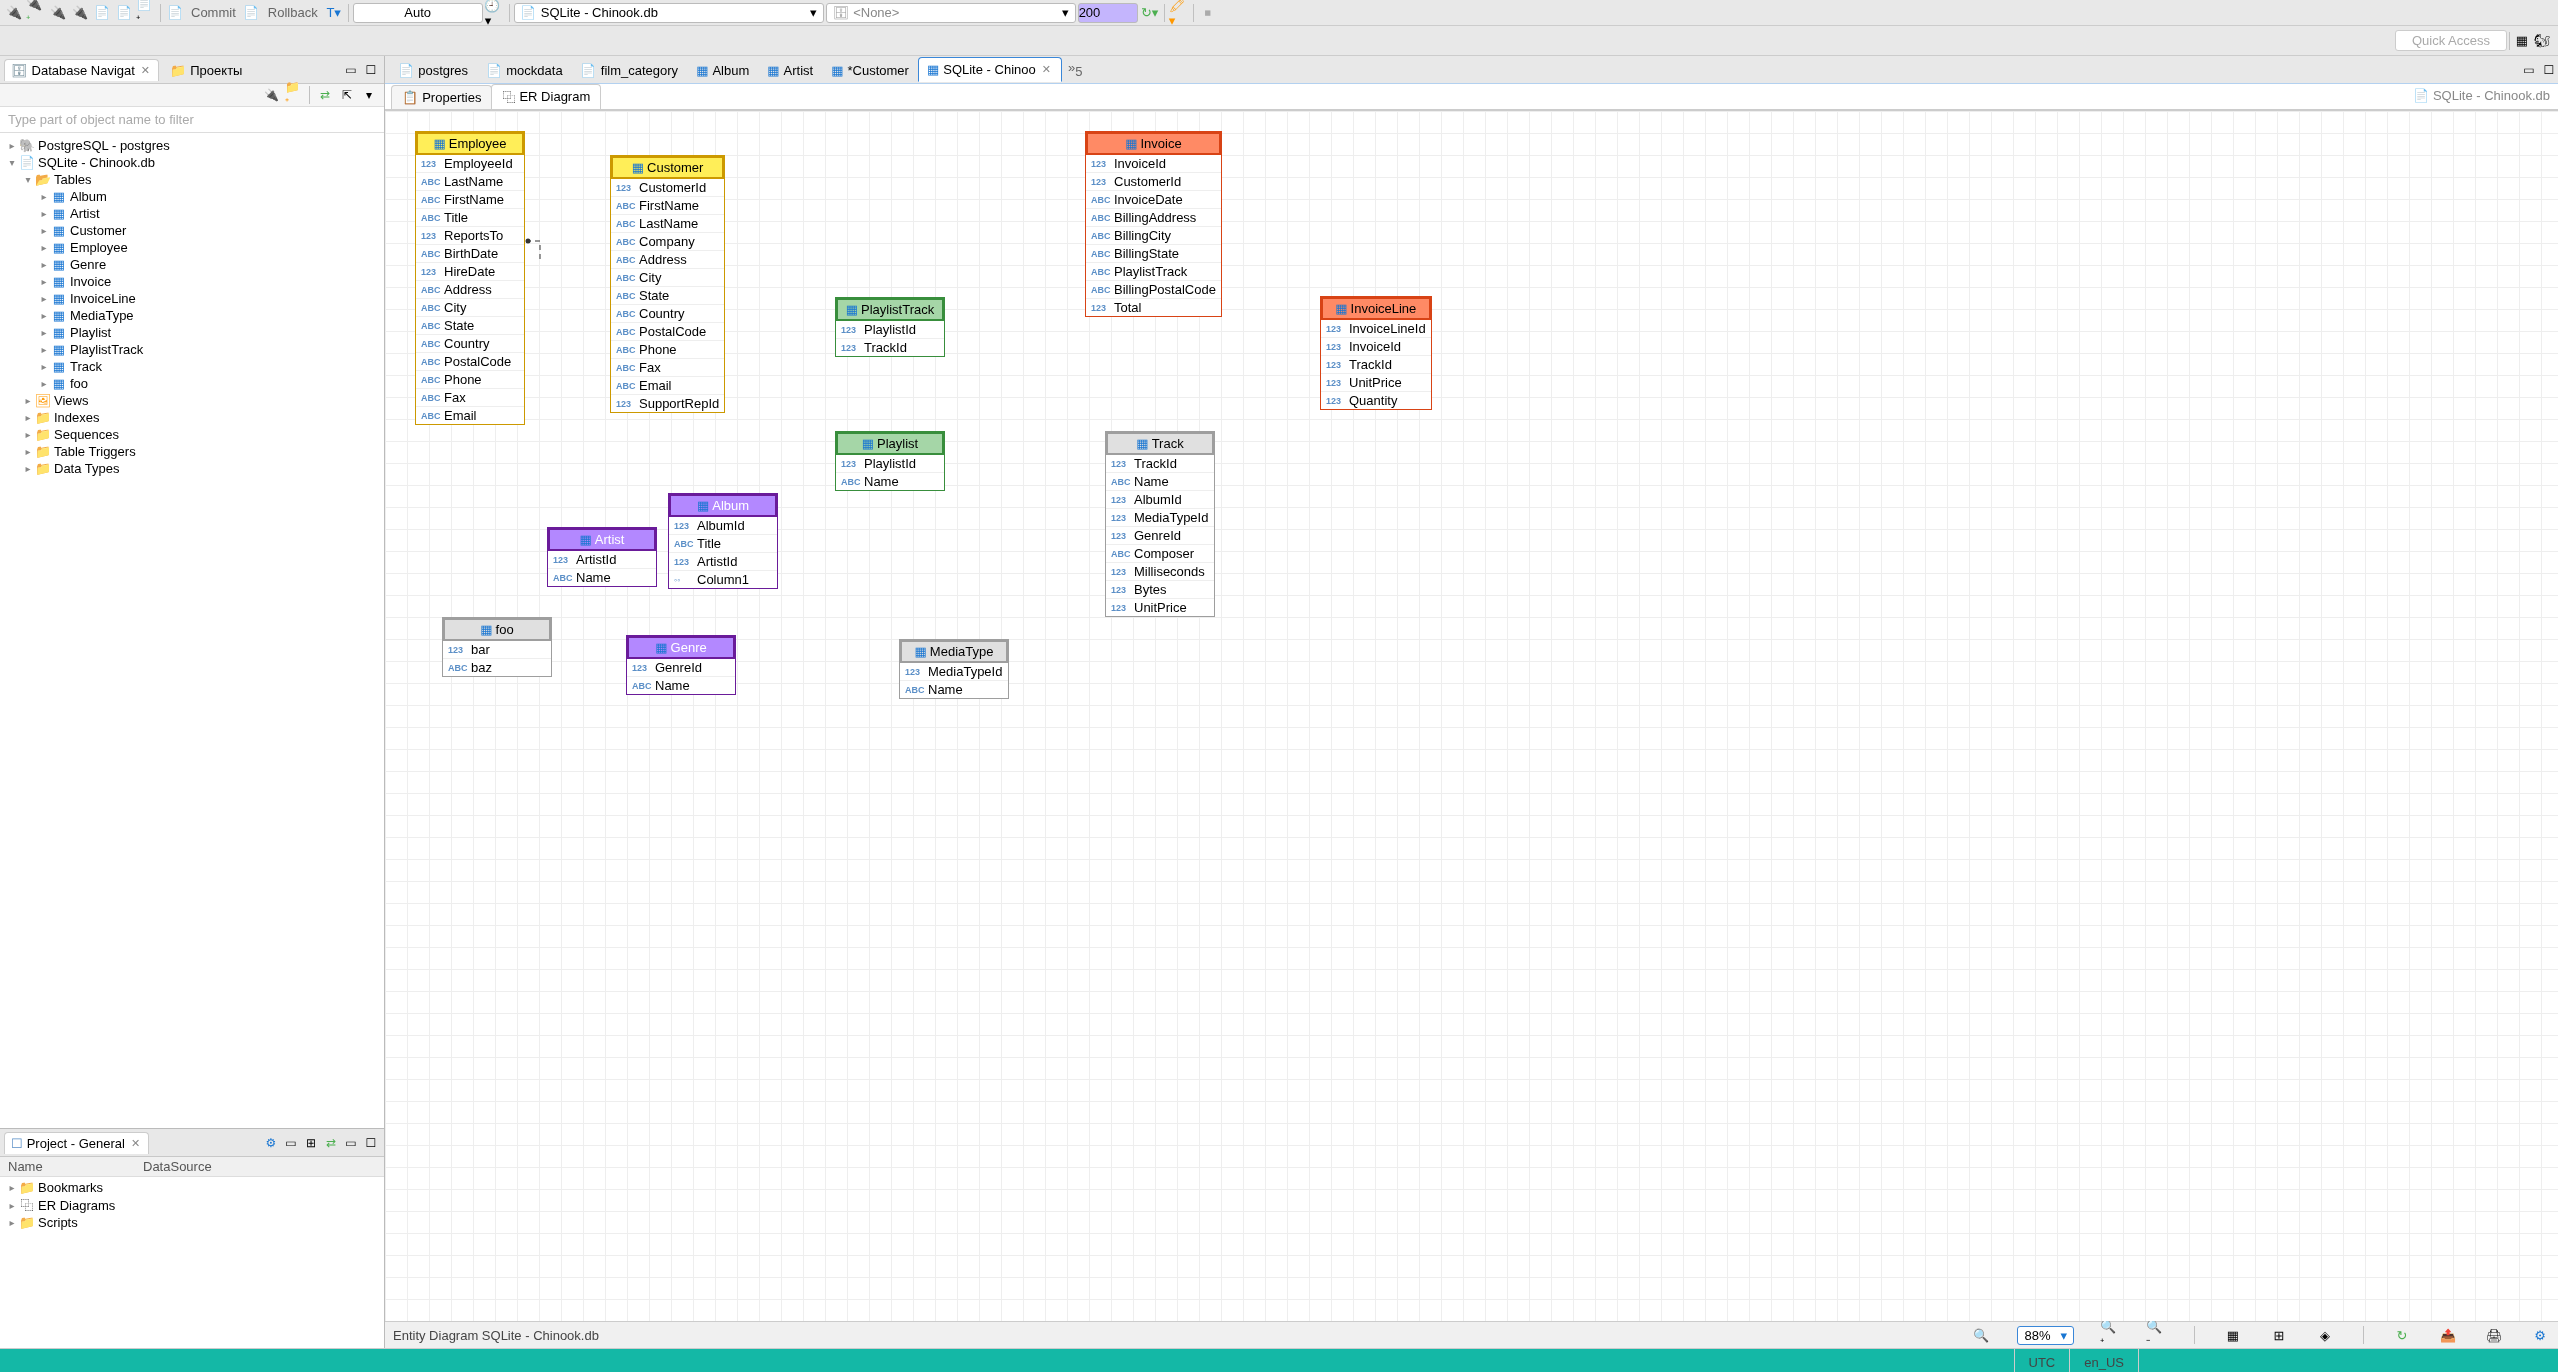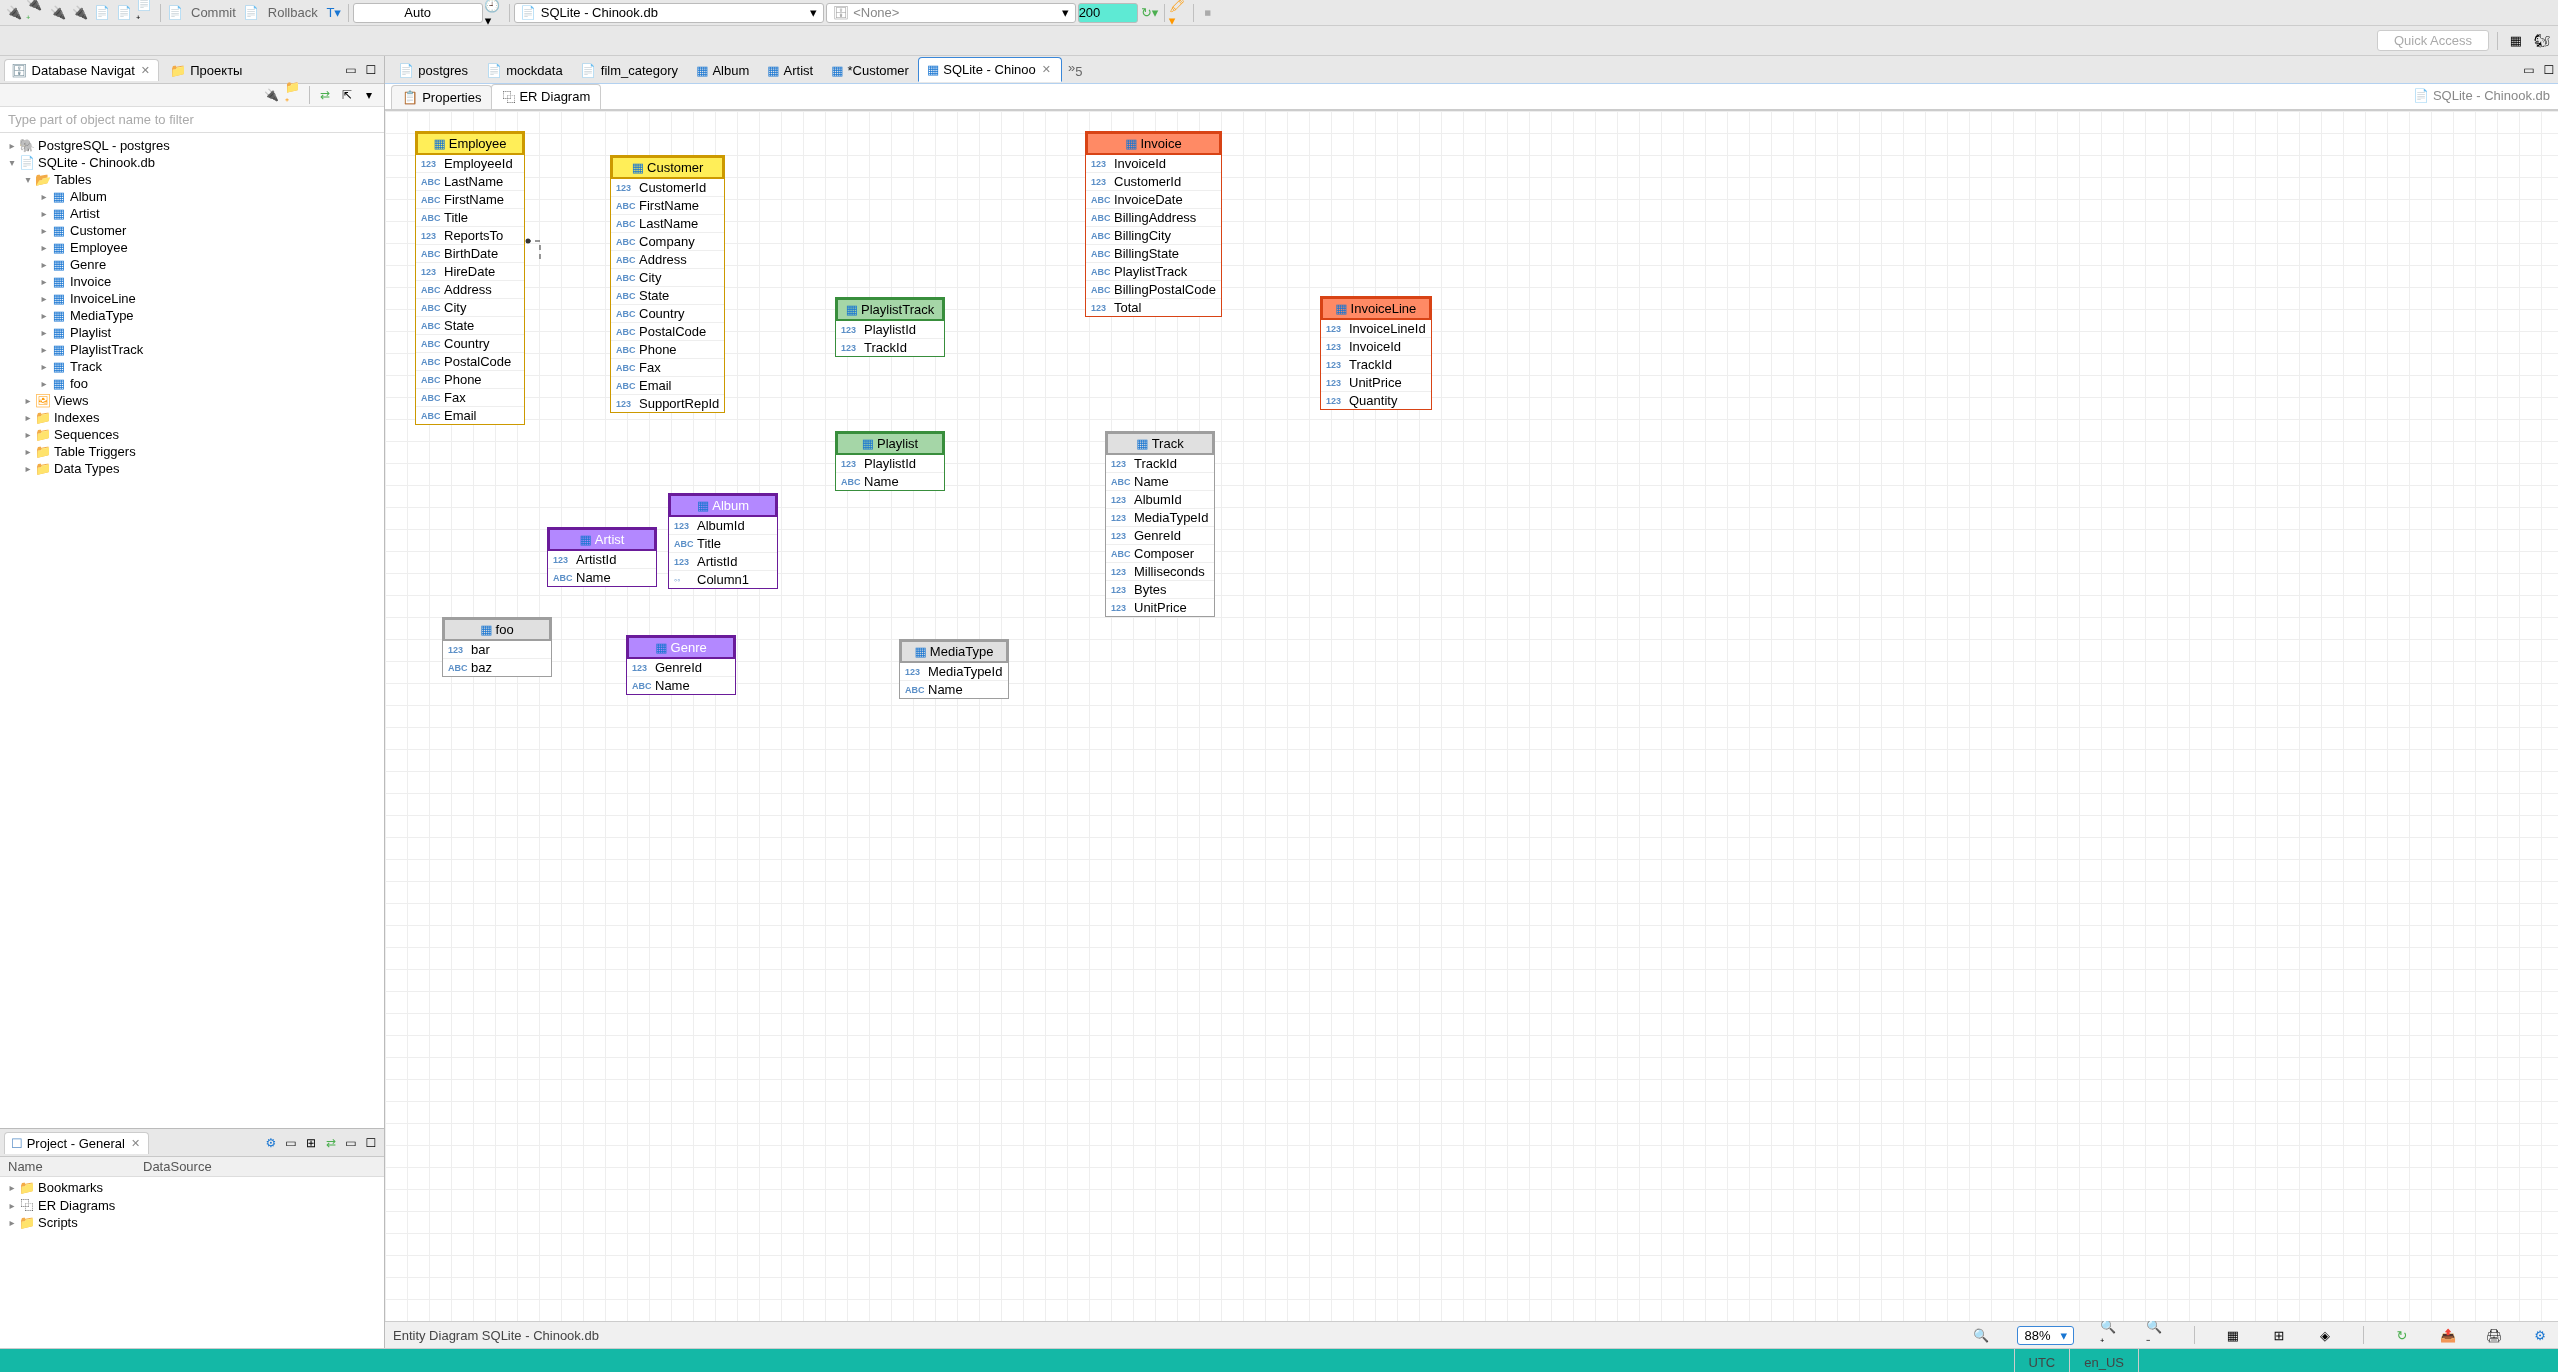--- a/index.html
+++ b/index.html
@@ -1,23 +1,23 @@
 <!DOCTYPE html>
 <html><head>
 <meta charset="utf-8">
 <style>
 * { box-sizing: border-box; margin: 0; padding: 0; font-family: -apple-system, "Helvetica Neue", Arial, sans-serif; font-size: 13px; }
 body { background: #eaeaea; user-select: none; }
 .toolbar-top { display: flex; align-items: center; height: 26px; background: #e8e8e8; border-bottom: 1px solid #ccc; padding: 0 4px; gap: 2px; }
-.toolbar-second { display: flex; align-items: center; height: 30px; background: #e8e8e8; justify-content: flex-end; padding: 0 6px; gap: 6px; border-bottom: 1px solid #ccc;}
+.toolbar-second { display: flex; align-items: center; height: 30px; background: #e8e8e8; justify-content: flex-end; padding: 0 6px; border-bottom: 1px solid #ccc;}
 .tb-btn { width: 20px; height: 20px; display: inline-flex; align-items: center; justify-content: center; cursor: pointer; border-radius: 3px; }
 .tb-sep { width: 1px; height: 18px; background: #c0c0c0; margin: 0 2px; }
 .tb-label { color: #666; padding: 0 4px; cursor: pointer; }
 .tb-combo { background: #fff; border: 1px solid #bbb; border-radius: 3px; height: 20px; padding: 0 6px; display: flex; align-items: center; gap: 4px; cursor: pointer; }
-.tb-input { background: #5eead4; border: 1px solid #bbb; border-radius: 3px; height: 20px; padding: 0 0; width: 60px; }
+.tb-input { background: #c4b5fd; border: 1px solid #bbb; border-radius: 3px; height: 20px; padding: 0 0; width: 60px; }
 .quick-access { background: #fff; border: 1px solid #ccc; color: #aaa; padding: 2px 16px; border-radius: 3px; }
 .main-container { display: flex; height: calc(100vh - 56px - 24px); }
 .left-panel { width: 385px; display: flex; flex-direction: column; border-right: 1px solid #bbb; background: #eaeaea; }
 .view-tabcontainer { display: flex; align-items: center; background: #e8e8e8; border-bottom: 1px solid #c8c8c8; height: 28px; padding: 0 4px; }
 .view-tab { display: flex; align-items: center; gap: 4px; padding: 3px 6px; background: #fff; border: 1px solid #ccc; border-bottom: none; border-radius: 4px 4px 0 0; cursor: pointer; margin-right: 4px;}
 .view-tab.inactive { background: transparent; border-color: transparent; }
 .view-tab-close { color: #888; font-size: 11px; cursor: pointer; padding: 0 2px;}
 .mini-icons { margin-left: auto; display: flex; gap: 2px; }
 .mini-icon { width: 18px; height: 18px; display: flex; align-items: center; justify-content: center; cursor: pointer; font-size: 12px; }
 .nav-toolbar { display: flex; justify-content: flex-end; gap: 4px; padding: 2px 6px; background: #f5f5f5; border-bottom: 1px solid #ddd; }

